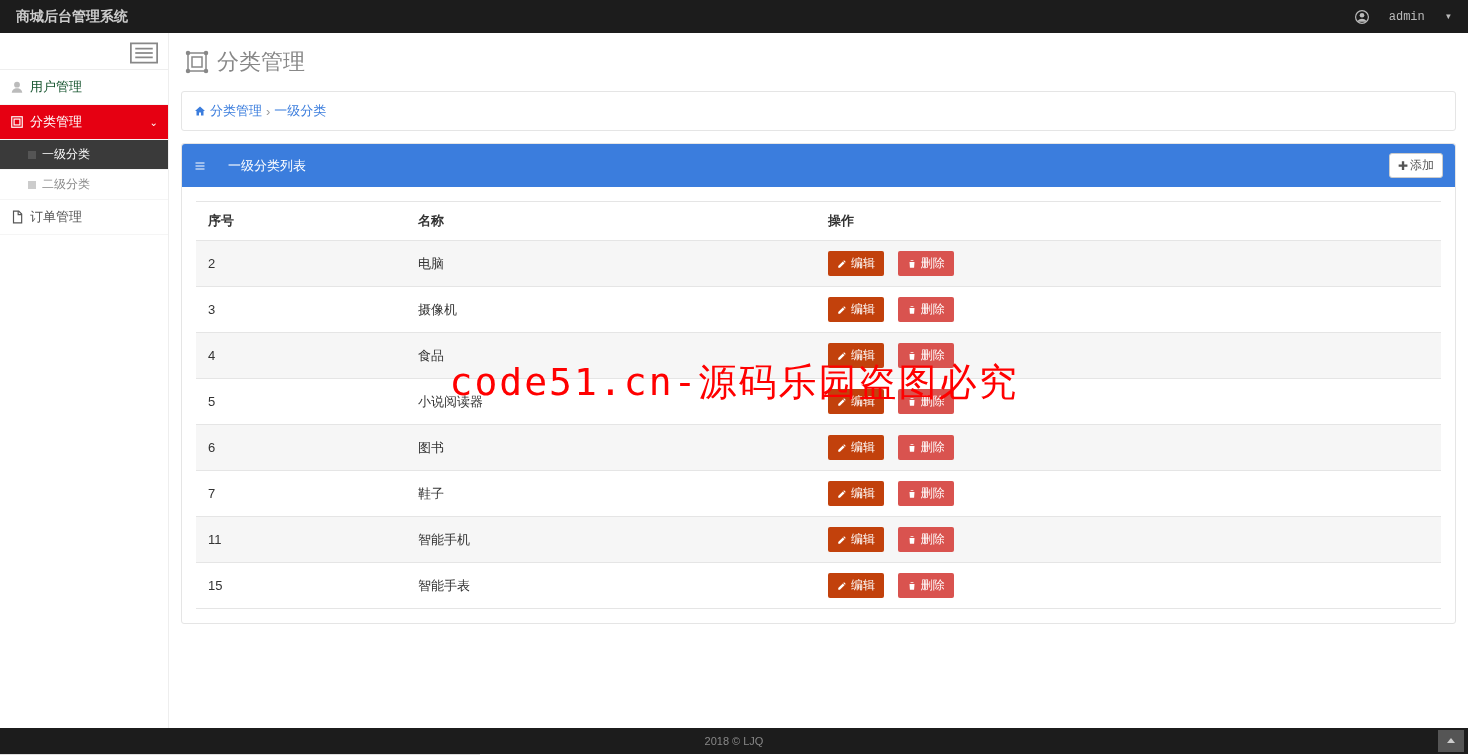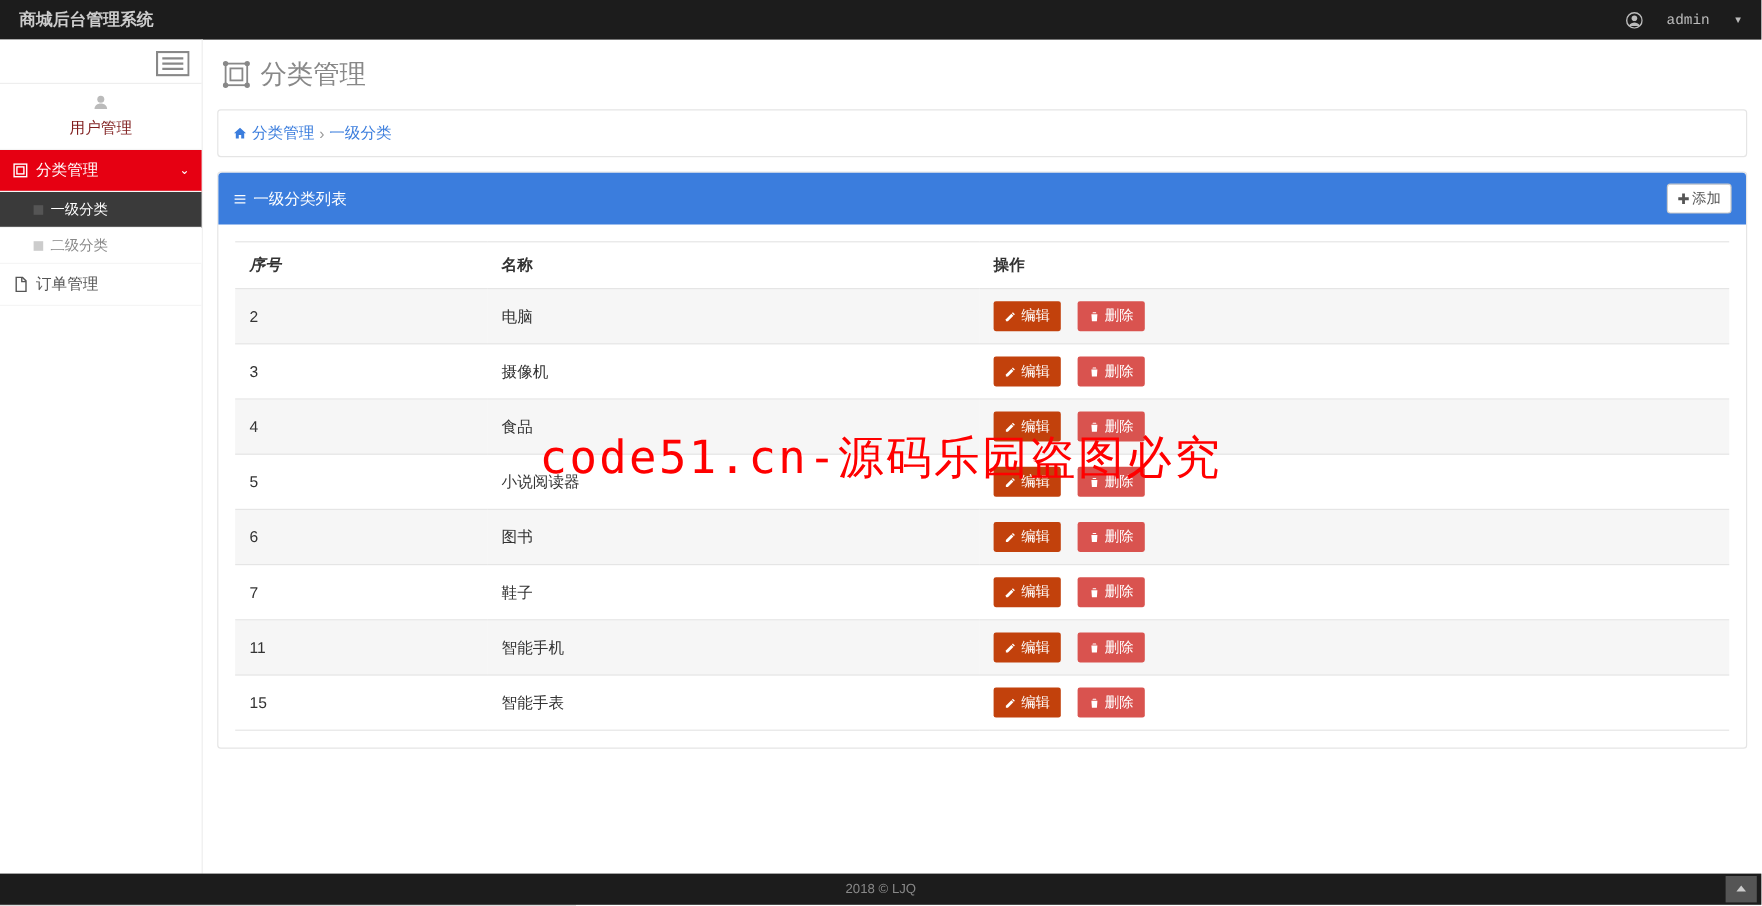--- a/index.html
+++ b/index.html
@@ -16,21 +16,21 @@
 .layout { display: flex; min-height: calc(100vh - 32px - 28px); }
 .sidebar { width: 169px; background: #fff; border-right: 1px solid #eee; }
 .main { flex: 1; padding: 10px 12px 20px 12px; }
 
 
 .sidebar-toggle { display: flex; justify-content: flex-end; padding: 8px 10px 4px 10px; border-bottom: 1px solid #eee; }
 .sidebar-toggle svg { width: 28px; height: 24px; stroke: #888; }
 
 
 .nav-item { display: flex; align-items: center; gap: 6px; padding: 8px 10px; font-size: 13px; cursor: pointer; color: #555; border-bottom: 1px solid #f5f5f5; }
-.nav-item.muted { color: #7f1d1d; flex-direction: column; }
+.nav-item.muted { color: #14532d; }
 .nav-item.active { background: #e60012; color: #fff; position: relative; }
 .nav-item .chevron { margin-left: auto; font-size: 10px; }
 .nav-sub { background: #fff; }
 .nav-sub .nav-subitem { padding: 6px 10px 6px 28px; font-size: 12px; color: #888; cursor: pointer; border-bottom: 1px solid #f5f5f5; display: flex; align-items: center; gap: 6px; }
 .nav-sub .nav-subitem.selected { background: #3a3a3a; color: #fff; }
 .nav-sub .nav-subitem .sq { display: inline-block; width: 8px; height: 8px; background: #555; }
 .nav-sub .nav-subitem.dim .sq { background: #ccc; }
 .nav-item svg { width: 14px; height: 14px; }
 
 
@@ -39,32 +39,32 @@
 
 
 .breadcrumb { border: 1px solid #e5e5e5; background: #fff; border-radius: 3px; padding: 10px 12px; font-size: 13px; color: #3b7ddd; display: flex; align-items: center; gap: 4px; margin-bottom: 12px; }
 .breadcrumb a { color: #3b7ddd; text-decoration: none; }
 .breadcrumb .sep { color: #999; }
 .breadcrumb svg { width: 12px; height: 12px; fill: #3b7ddd; }
 
 
 .panel { border: 1px solid #e5e5e5; border-radius: 3px; }
 .panel-header { background: #3b7ddd; color: #fff; padding: 9px 12px; display: flex; align-items: center; justify-content: space-between; border-top-left-radius: 3px; border-top-right-radius: 3px; }
-.panel-header .ph-left { display: flex; align-items: center; gap: 5px; font-size: 13px; }
+.panel-header .ph-left { display: flex; align-items: center; gap: 22px; font-size: 13px; }
 .panel-header .ph-left svg { width: 12px; height: 12px; fill: #fff; }
 .btn-add { background: #fff; border: 1px solid #ccc; color: #555; font-size: 12px; padding: 3px 8px; border-radius: 3px; display: flex; align-items: center; gap: 2px; cursor: pointer; }
 
 
 .panel-body { padding: 14px; }
 table { width: 100%; border-collapse: collapse; }
 th, td { text-align: left; padding: 10px 12px; border-bottom: 1px solid #e5e5e5; font-size: 13px; }
 th { font-weight: bold; border-top: 1px solid #e5e5e5; }
 tbody tr:nth-child(odd) { background: #f6f6f6; }
 tbody tr:nth-child(even) { background: #fff; }
-.col-id { width: 210px; font-style: italic; }
+.col-id { width: 210px; }
 .col-name { width: 410px; }
 
 
 .btn { display: inline-flex; align-items: center; gap: 4px; color: #fff; font-size: 12px; padding: 4px 9px; border-radius: 2px; border: none; cursor: pointer; margin-right: 10px; }
 .btn-edit { background: #c2410c; }
 .btn-del { background: #d9534f; }
 .btn svg { width: 10px; height: 10px; fill: #fff; }
 
 
 .footer { background: #1c1c1c; color: #888; font-size: 11px; text-align: center; padding: 7px 0; position: relative; }

